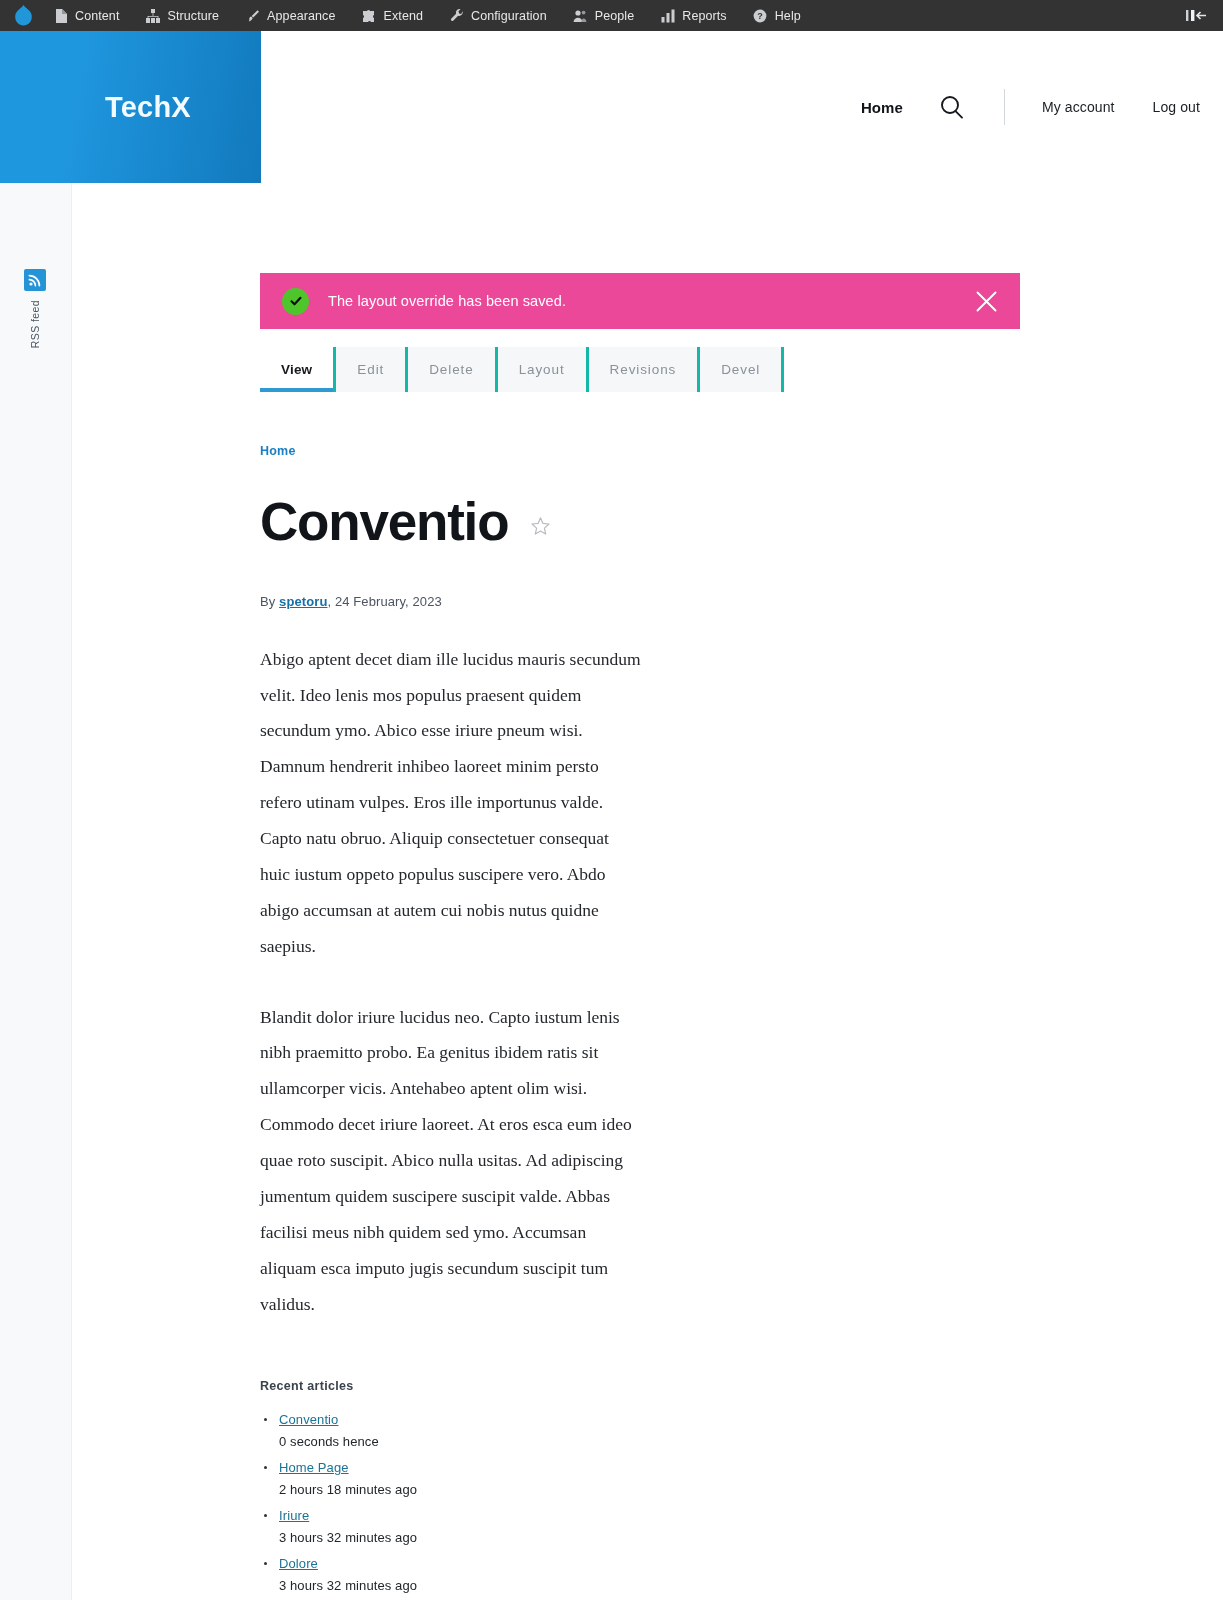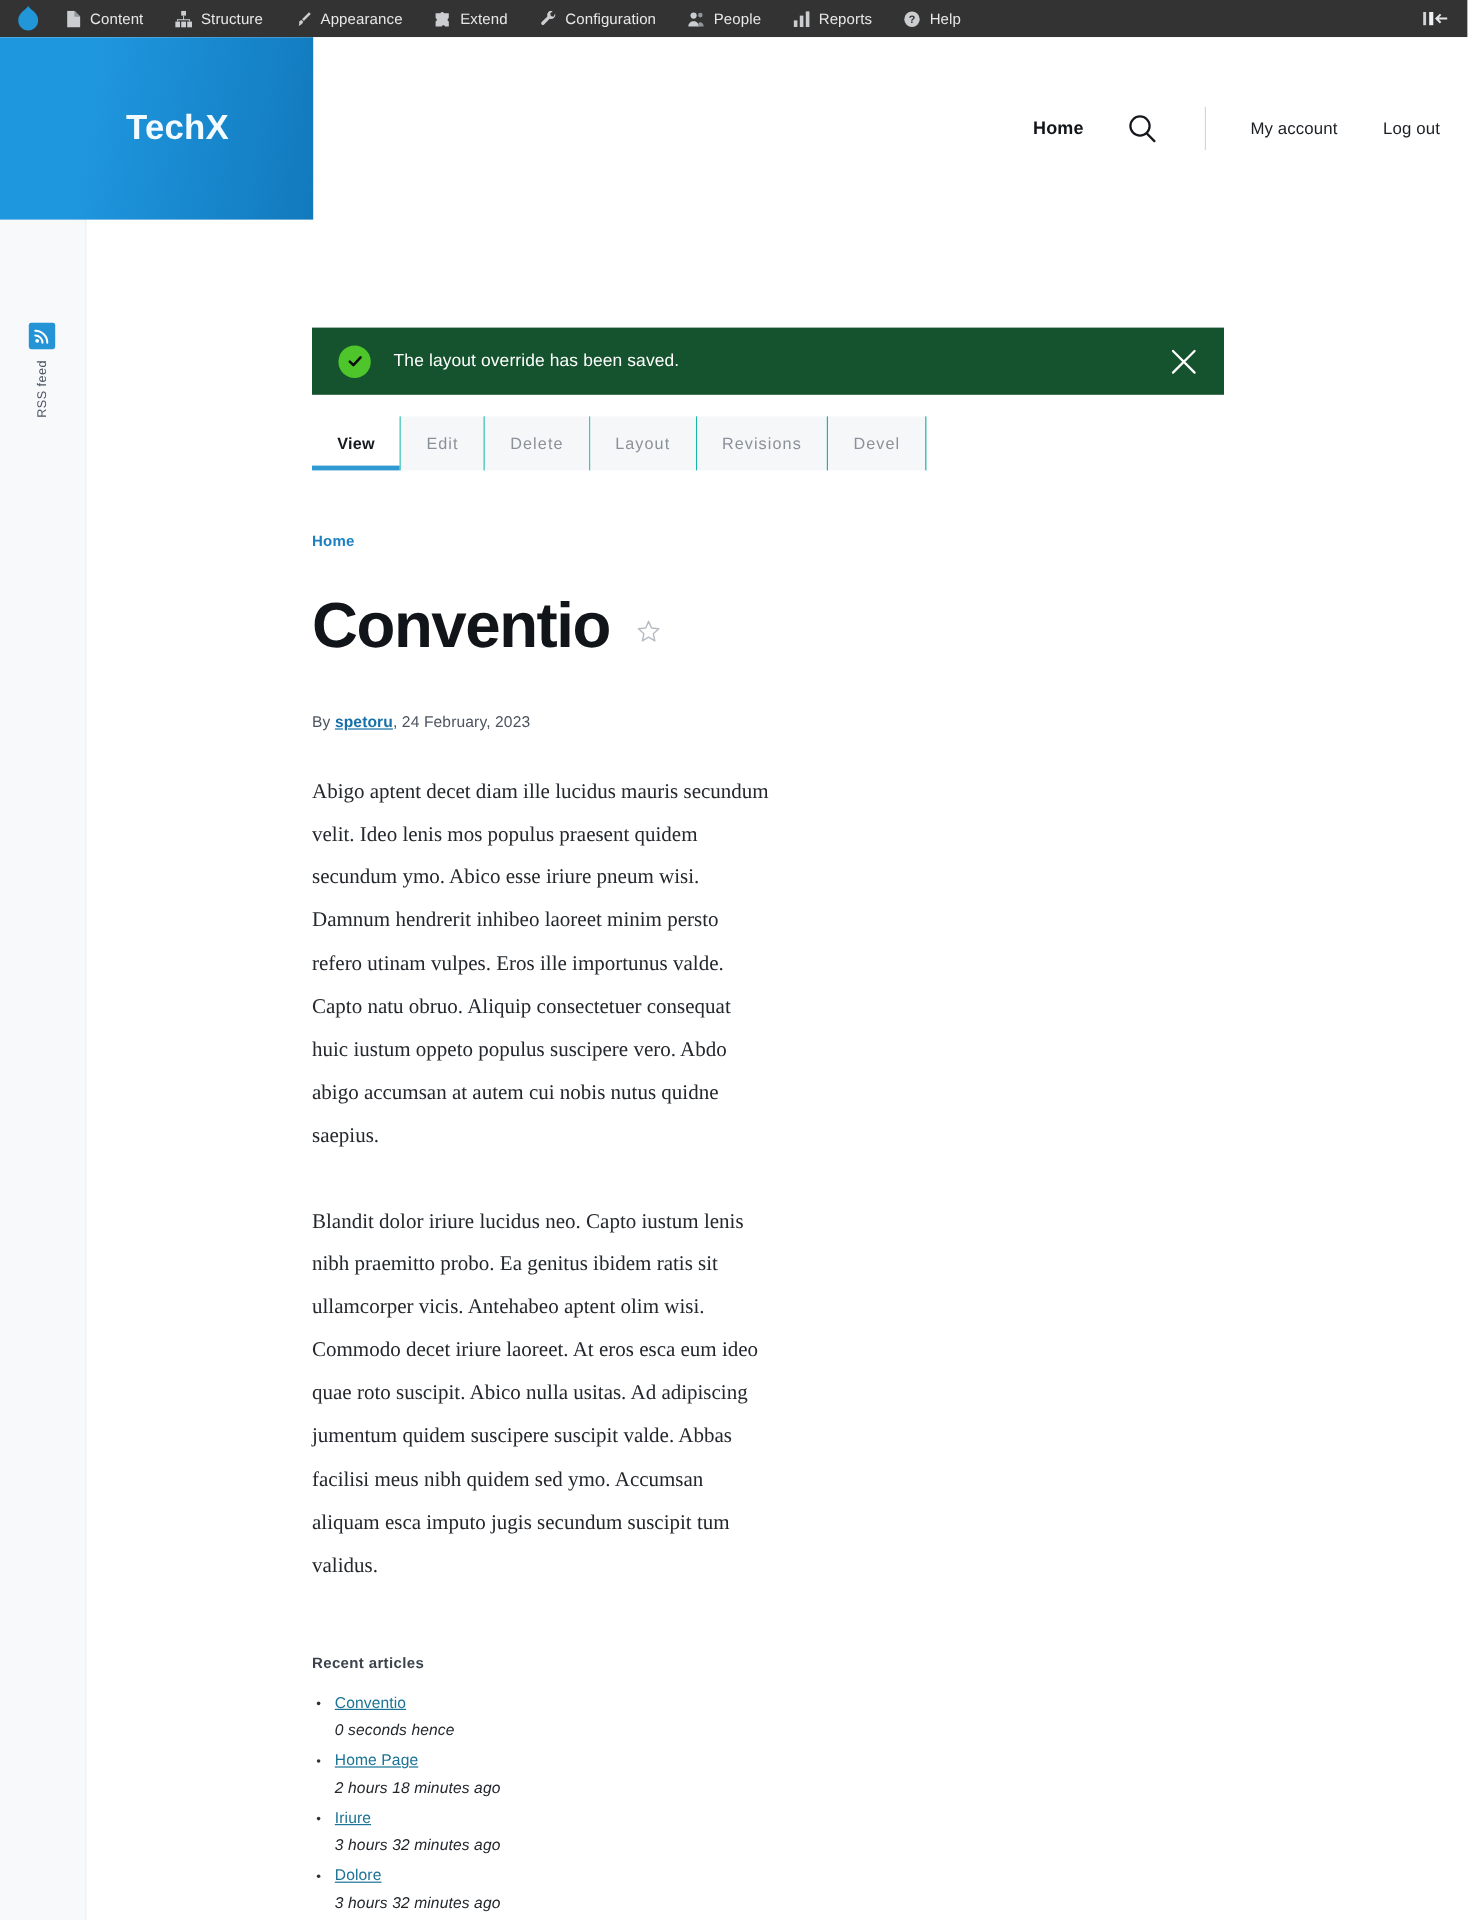--- a/index.html
+++ b/index.html
@@ -160,21 +160,21 @@
   
   .content {
     padding-left: 260px;
   }
   .content-inner { width: 760px; }
 
   
   .status-msg {
     margin-top: 90px;
     height: 56px;
-    background: #14532d;
+    background: #ec4899;
     display: flex;
     align-items: center;
     padding: 0 20px 0 22px;
     position: relative;
   }
   .status-check {
     width: 27px; height: 27px;
     border-radius: 50%;
     background: #4ec62b;
     display: flex; align-items: center; justify-content: center;
@@ -205,21 +205,21 @@
   }
   .tab {
     padding: 0 21px;
     height: 45px;
     display: flex;
     align-items: center;
     justify-content: center;
     font-size: 13.5px;
     color: #8b9199;
     background: #f6f7f9;
-    border-right: 1px solid #14b8a6;
+    border-right: 3px solid #14b8a6;
     letter-spacing: .9px;
     cursor: pointer;
     position: relative;
   }
   .tab.active {
     background: #ffffff;
     color: #16191d;
     font-weight: bold;
     letter-spacing: .2px;
   }
@@ -350,21 +350,20 @@
     text-decoration: underline;
     cursor: pointer;
     letter-spacing: .1px;
   }
   .recent-time {
     font-size: 13px;
     color: #22272c;
     margin-top: 6px;
     margin-bottom: 9px;
     letter-spacing: .1px;
-    font-style: italic;
   }
 </style>
 </head>
 <body>
 
 <div class="admin-toolbar">
   <div class="drupal-logo">
     <svg width="17" height="21" viewBox="0 0 17 21" aria-hidden="true">
       <path d="M8.5 0C7 2.6 4.4 3.6 2.4 6 .6 8.2.2 10 .2 12c0 4.6 3.7 8.4 8.3 8.4s8.3-3.8 8.3-8.4c0-2-.4-3.8-2.2-6C12.6 3.6 10 2.6 8.5 0z" fill="#2196d8"></path>
     </svg>

